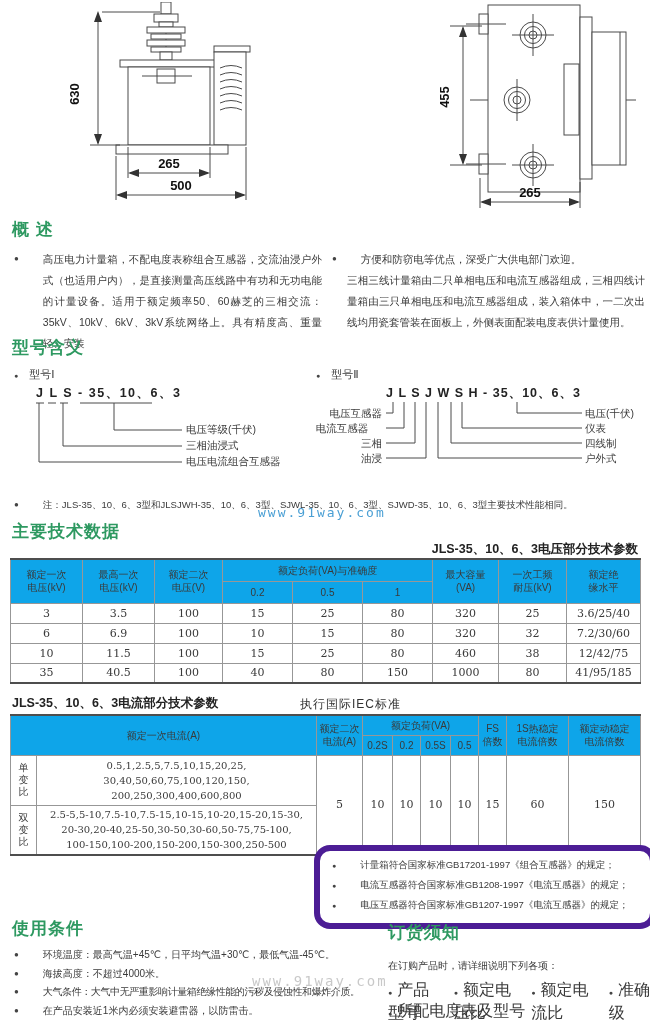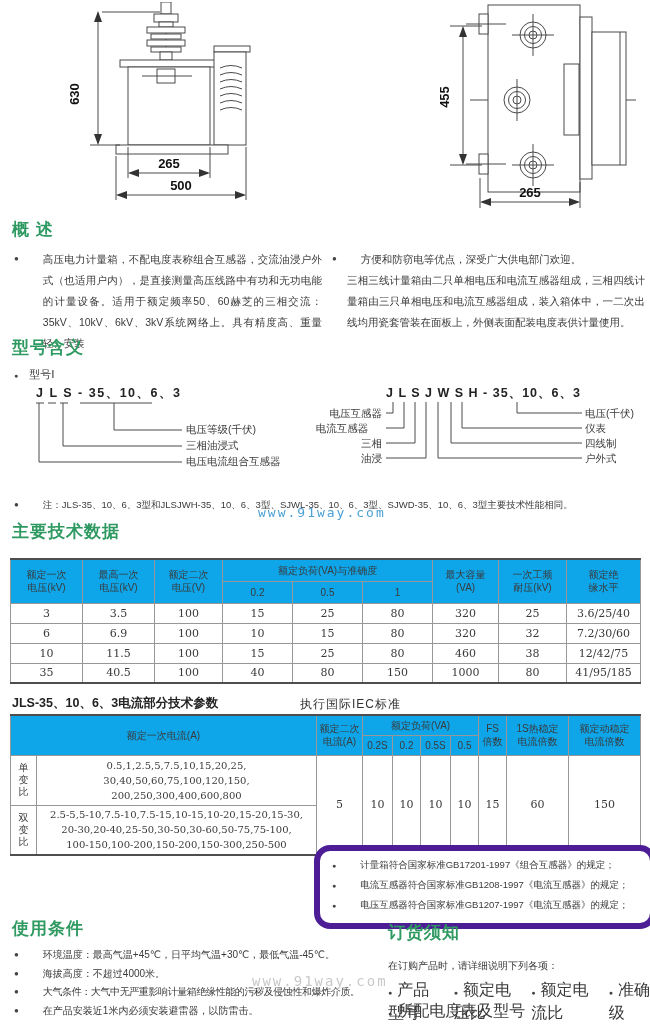--- a/index.html
+++ b/index.html
@@ -171,20 +171,22 @@
         <line x1="49" y1="80" x2="168" y2="80"></line>
       <line x1="100" y1="37" x2="100" y2="64"></line>
         <line x1="100" y1="64" x2="168" y2="64"></line>
     </svg>
     <div class="abs mlabel" style="left:172px;top:57px;">电压等级(千伏)</div>
     <div class="abs mlabel" style="left:172px;top:73px;">三相油浸式</div>
     <div class="abs mlabel" style="left:172px;top:89px;">电压电流组合互感器</div>
   </div>
 
   <div class="abs" style="left:302px;top:366px;width:346px;height:125px;">
+    <div class="mhead" style="margin-left:14px;"><span class="blt"></span>
+      <span>型号Ⅱ</span></div>
     <div class="abs mcode" style="left:84px;top:19px;letter-spacing:1px;">J L S J W S H - 35、10、6、3</div>
     <svg class="abs" style="left:0;top:0;" width="346" height="125" viewBox="0 0 346 125">
       <line x1="91" y1="36" x2="91" y2="47"></line>
         <line x1="91" y1="47" x2="84" y2="47"></line>
       <line x1="102" y1="36" x2="102" y2="62"></line>
         <line x1="102" y1="62" x2="84" y2="62"></line>
       <line x1="113" y1="36" x2="113" y2="77"></line>
         <line x1="113" y1="77" x2="84" y2="77"></line>
       <line x1="124" y1="36" x2="124" y2="92"></line>
         <line x1="124" y1="92" x2="84" y2="92"></line>
@@ -208,20 +210,21 @@
   </div>
 
   <div class="abs flexb" style="left:14px;top:497px;width:622px;">
     <span class="blt" style="line-height:15px;"></span>
     <div class="small">注：JLS-35、10、6、3型和JLSJWH-35、10、6、3型、SJWL-35、10、6、3型、SJWD-35、10、6、3型主要技术性能相同。</div>
   </div>
 
   <div class="abs wm" style="left:258px;top:505px;color:#4a9fd4;">www.91way.com</div>
 
   <div class="abs h" style="left:12px;top:520px;">主要技术数据</div>
+  <div class="abs ttitle" style="left:300px;top:541px;width:338px;text-align:right;">JLS-35、10、6、3电压部分技术参数</div>
 
   <table class="abs tbl" style="left:10px;top:558px;width:630px;">
     <colgroup>
       <col style="width:72px">
         <col style="width:72px">
         <col style="width:68px">
       <col style="width:70px">
         <col style="width:70px">
         <col style="width:70px">
       <col style="width:66px">

